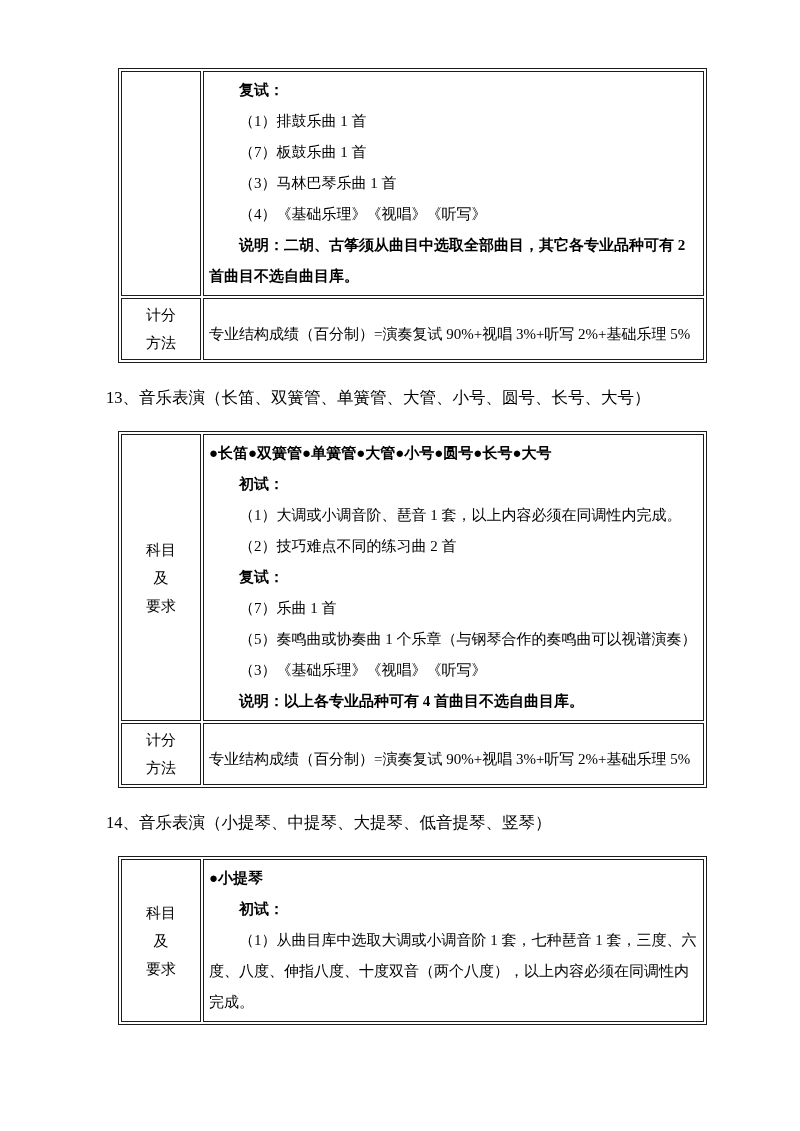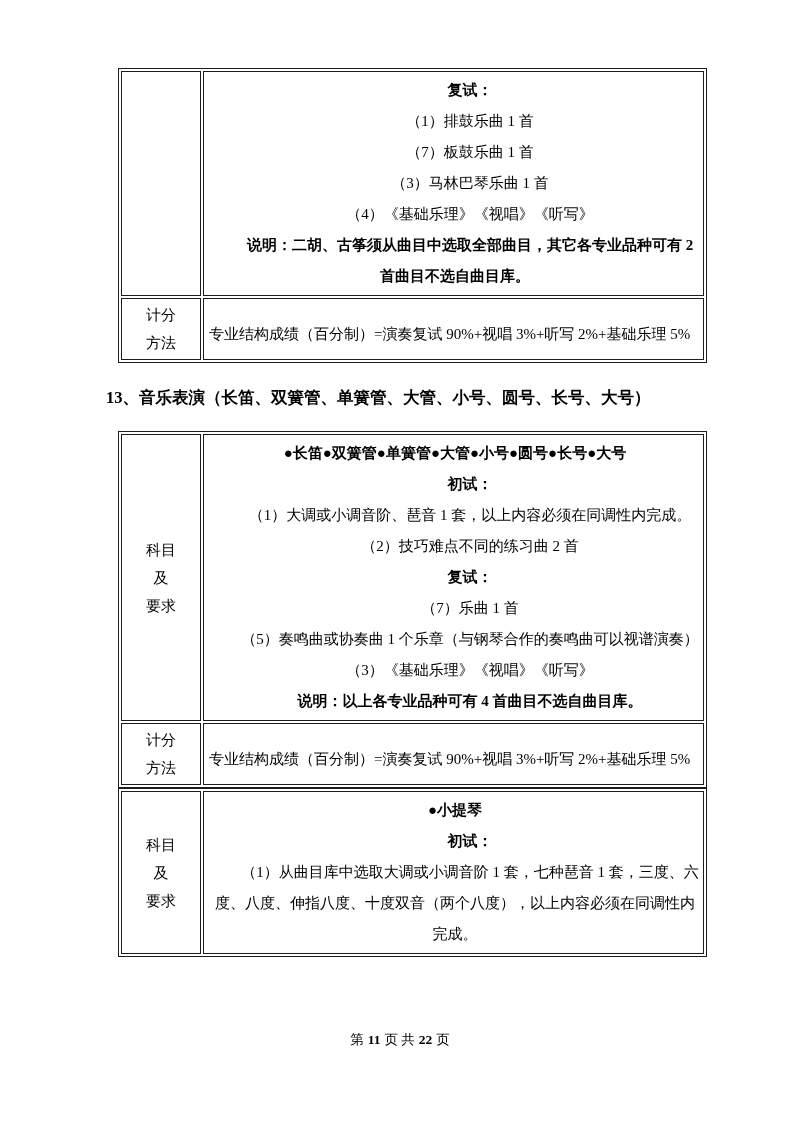--- a/index.html
+++ b/index.html
@@ -45,30 +45,30 @@
     padding: 3px 2px 3px 5px;
   }
   td.formula-cell {
     vertical-align: middle;
     height: 58px;
     padding: 12px 2px 3px 5px;
   }
   .para {
     font-size: 15px;
     line-height: 31px;
-    text-align: center;
+    text-align: left;
     word-break: break-all;
   }
   .para.indent { text-indent: 30px; }
   .para.bold { font-weight: bold; }
   .formula { font-size: 15px; line-height: 22px; }
   .heading {
     font-size: 16.5px;
     line-height: 22px;
-    font-weight: bold;
+    font-weight: normal;
     margin: 24px 0 22px 0;
   }
   .footer {
     position: absolute;
     left: 0;
     top: 1031px;
     width: 100%;
     text-align: center;
     font-size: 13.5px;
     line-height: 18px;
@@ -134,36 +134,34 @@
           <div>计分</div>
           <div>方法</div>
         </td>
         <td class="formula-cell">
           <div class="formula">专业结构成绩（百分制）=演奏复试 90%+视唱 3%+听写 2%+基础乐理 5%</div>
         </td>
       </tr>
     </tbody>
       </table>
 
+    <div class="heading">14、音乐表演（小提琴、中提琴、大提琴、低音提琴、竖琴）</div>
 
     <table class="doc-table">
       <tbody>
           <tr>
         <td class="label-cell">
           <div>科目</div>
           <div>及</div>
           <div>要求</div>
         </td>
         <td class="content-cell">
           <div class="para bold">●小提琴</div>
           <div class="para bold indent">初试：</div>
           <div class="para indent">（1）从曲目库中选取大调或小调音阶 1 套，七种琶音 1 套，三度、六度、八度、伸指八度、十度双音（两个八度），以上内容必须在同调性内完成。</div>
         </td>
       </tr>
     </tbody>
       </table>
 
   </div>
 
-  <div class="footer">
-    <span>第</span><span class="num">11</span><span>页 共</span><span class="num">22</span><span>页</span>
-  </div>
 </div>
 
 </body></html>

